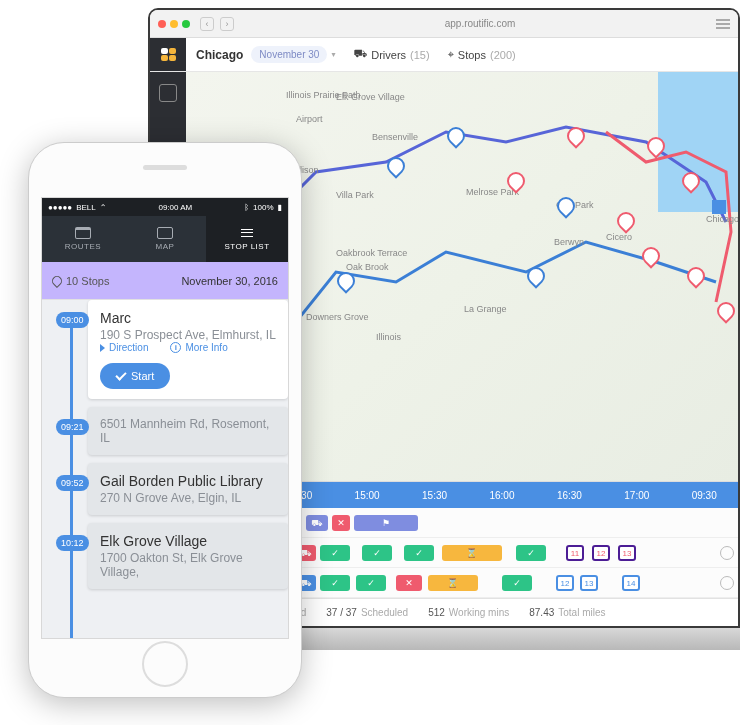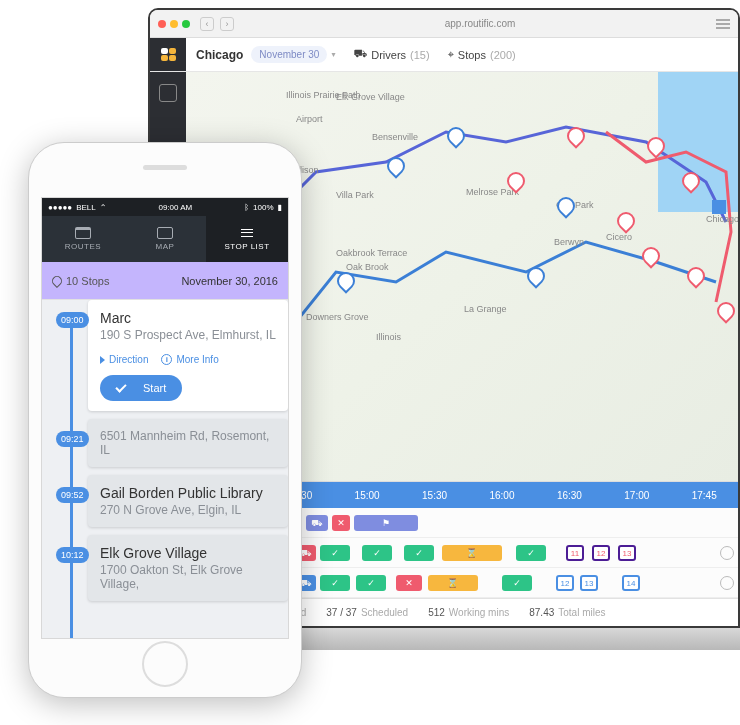--- a/index.html
+++ b/index.html
@@ -87,25 +87,25 @@
 .pin-ico-sm{ width:10px; height:10px; border:1.5px solid #555; border-radius:50% 50% 50% 0; transform:rotate(-45deg);}
 .subheader .date{ font-weight:400; color:#333;}
 
 .route-list{ flex:1; overflow:hidden; position:relative; padding-left:10px;}
 .vline{ position:absolute; left:28px; top:18px; bottom:0; width:3px; background:#4a8fe3;}
 .stop-card{ background:#fff; margin:0 0 8px 36px; border-radius:4px; box-shadow:0 1px 3px rgba(0,0,0,0.15); padding:10px 12px; position:relative;}
 .stop-card.dim{ background:#e3e6e9;}
 .time-badge{ position:absolute; left:-32px; top:12px; background:#4a8fe3; color:#fff; font-size:9px; padding:3px 5px; border-radius:9px; font-weight:500;}
 .stop-title{ font-size:14px; font-weight:500; color:#333; margin-bottom:2px;}
 .stop-addr{ font-size:12px; color:#8a8f96;}
-.stop-actions{ display:flex; gap:13px; margin-top:12px; font-size:10px; color:#4a8fe3;}
+.stop-actions{ display:flex; gap:22px; margin-top:0; font-size:10px; color:#4a8fe3;}
 .stop-actions span{display:flex; align-items:center; gap:4px;}
 .arrow-ico{width:0;height:0;border-left:5px solid #4a8fe3;border-top:4px solid transparent;border-bottom:4px solid transparent;}
 .info-ico{width:11px;height:11px;border:1.5px solid #4a8fe3;border-radius:50%;display:flex;align-items:center;justify-content:center;font-size:8px;font-weight:bold;}
-.start-btn{ background:#4a8fe3; color:#fff; border:none; border-radius:16px; padding:7px 16px; font-size:11px; margin-top:10px; display:flex; align-items:center;gap:17px; cursor:pointer;}
+.start-btn{ background:#4a8fe3; color:#fff; border:none; border-radius:16px; padding:7px 16px; font-size:11px; margin-top:10px; display:flex; align-items:center;gap:5px; cursor:pointer;}
 .check{width:10px;height:6px;border-left:2px solid #fff;border-bottom:2px solid #fff;transform:rotate(-45deg);margin-top:-3px;}
 </style>
 </head>
 <body>
 
 <div class="laptop">
   <div class="laptop-screen">
     <div class="browser-bar">
       <div class="traffic">
           <span></span>
@@ -195,21 +195,21 @@
           <div class="flag-dest" style="right:12px;top:128px"></div>
         </div>
 
         <div class="timeline-times">
           <span>14:30</span>
           <span>15:00</span>
           <span>15:30</span>
           <span>16:00</span>
           <span>16:30</span>
           <span>17:00</span>
-          <span>17:45</span>
+          <span>09:30</span>
         </div>
         <div class="timeline-body">
           <div class="tl-row">
             <div class="tl-name">noi</div>
             <div class="tl-card"></div>
             <div class="tl-bar-area">
               <div class="seg vehicle" style="left:40px;width:22px">⛟</div>
               <div class="seg red" style="left:66px;width:18px">✕</div>
               <div class="seg vehicle" style="left:88px;width:64px">⚑</div>
             </div>

